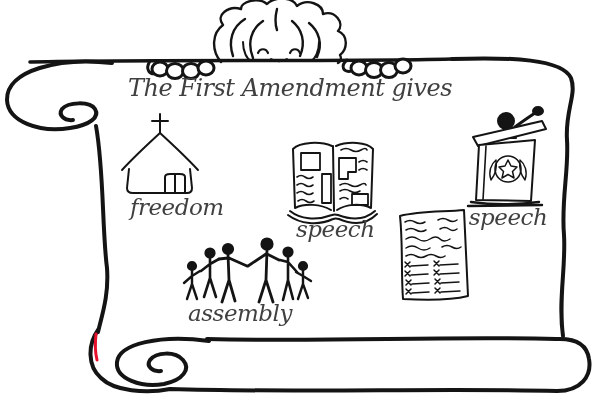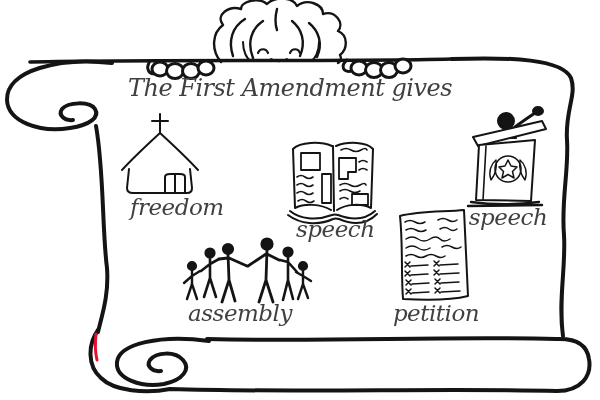--- a/index.html
+++ b/index.html
@@ -187,14 +187,13 @@
       </g>
     </g>
   </svg>
 
   <div id="title1" class="txt title-line">The First Amendment gives</div>
 
   <div id="lbl-religion" class="txt freedom-label">freedom</div>
   <div id="lbl-press" class="txt freedom-label">speech</div>
   <div id="lbl-assembly" class="txt freedom-label">assembly</div>
   <div id="lbl-speech" class="txt freedom-label">speech</div>
-  <div id="lbl-petition" class="txt freedom-label">petition</div>
 </div>
 
 </body></html>

